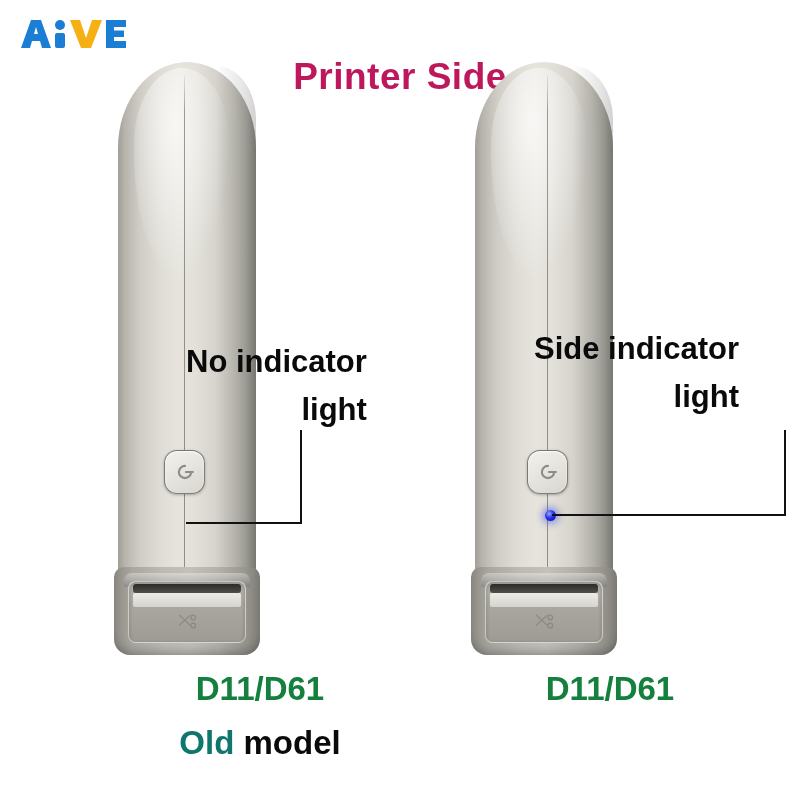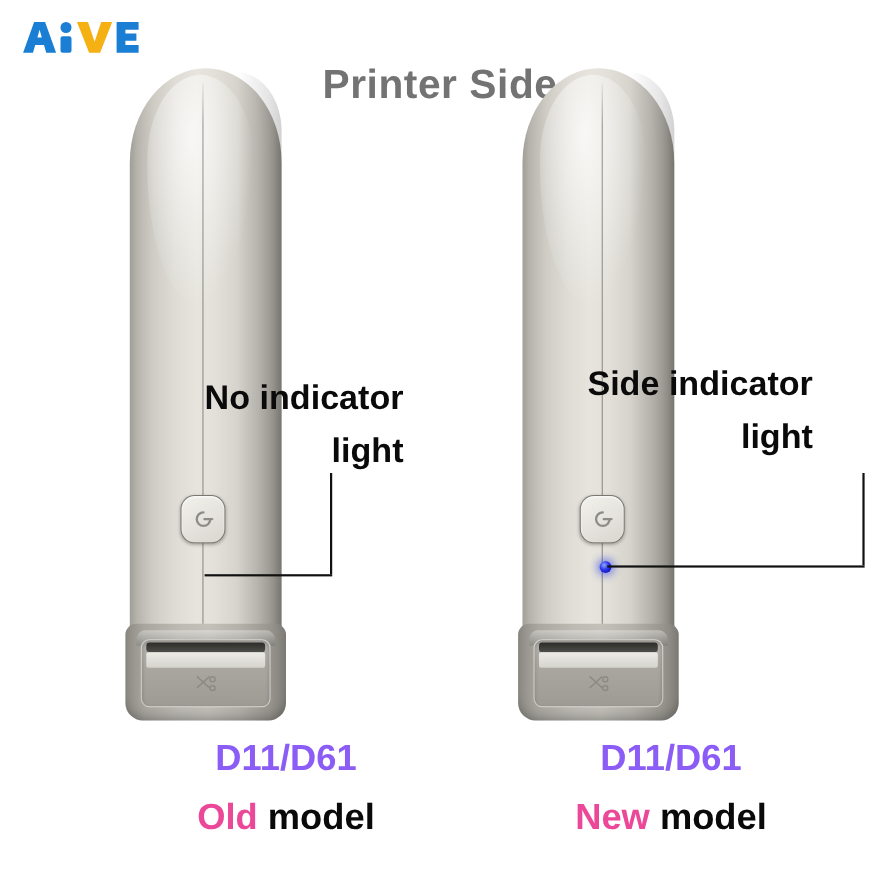--- a/index.html
+++ b/index.html
@@ -12,21 +12,21 @@
   #stage { position:relative; width:800px; height:800px; background:#fff; }
 
   
   .logo { position:absolute; left:18px; top:14px; width:110px; height:40px; }
   .logo svg { display:block; }
 
   
   .title {
     position:absolute; left:0; top:56px; width:800px;
     text-align:center; font-size:37px; font-weight:bold;
-    color:#737373; letter-spacing:.5px;
+    color:#be185d; letter-spacing:.5px;
   }
 
   
   .device { position:absolute; width:138px; height:600px; }
   .device.left  { left:118px; top:62px; }
   .device.right { left:475px; top:62px; }
 
   
   .body {
     position:absolute; left:0; top:0; width:138px; height:545px;
@@ -140,23 +140,23 @@
   .leader.left-leader .h { left:0; bottom:0; width:116px; }
 
   .leader.right-leader { left:552px; top:430px; width:234px; height:86px; }
   .leader.right-leader .v { right:0; top:0; height:84px; }
   .leader.right-leader .h { left:0; bottom:0; width:234px; }
 
   
   .model-block { position:absolute; width:300px; text-align:center; }
   .model-block.left-model  { left:110px; top:670px; }
   .model-block.right-model { left:460px; top:670px; }
-  .model-code { font-size:33px; font-weight:bold; color:#8b5cf6; }
+  .model-code { font-size:33px; font-weight:bold; color:#15803d; }
   .model-kind { font-size:33px; font-weight:bold; color:#0a0a0a; margin-top:16px; }
-  .model-kind .hl { color:#ec4899; }
+  .model-kind .hl { color:#0f766e; }
 </style>
 </head>
 <body>
 
 <div id="stage">
 
   <div class="logo">
     <svg width="110" height="40" viewBox="0 0 110 40" aria-hidden="true">
 
       <path d="M3 34 L13 6 L23 6 L33 34 L24 34 L22 27 L14 27 L12 34 Z M16 20 L20 20 L18 13 Z" fill="#1a7fd4"></path>
@@ -250,18 +250,15 @@
 
   <div class="model-block left-model">
     <div class="model-code">D11/D61</div>
     <div class="model-kind">
       <span class="hl">Old</span><span> model</span>
     </div>
   </div>
 
   <div class="model-block right-model">
     <div class="model-code">D11/D61</div>
-    <div class="model-kind">
-      <span class="hl">New</span><span> model</span>
-    </div>
   </div>
 
 </div>
 
 </body></html>

